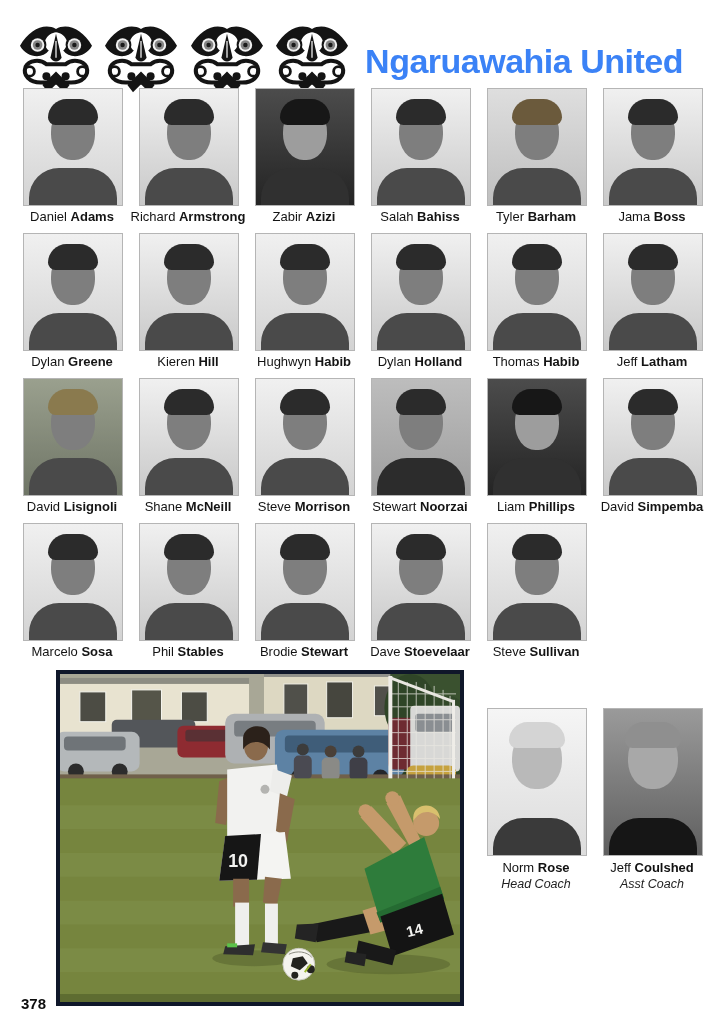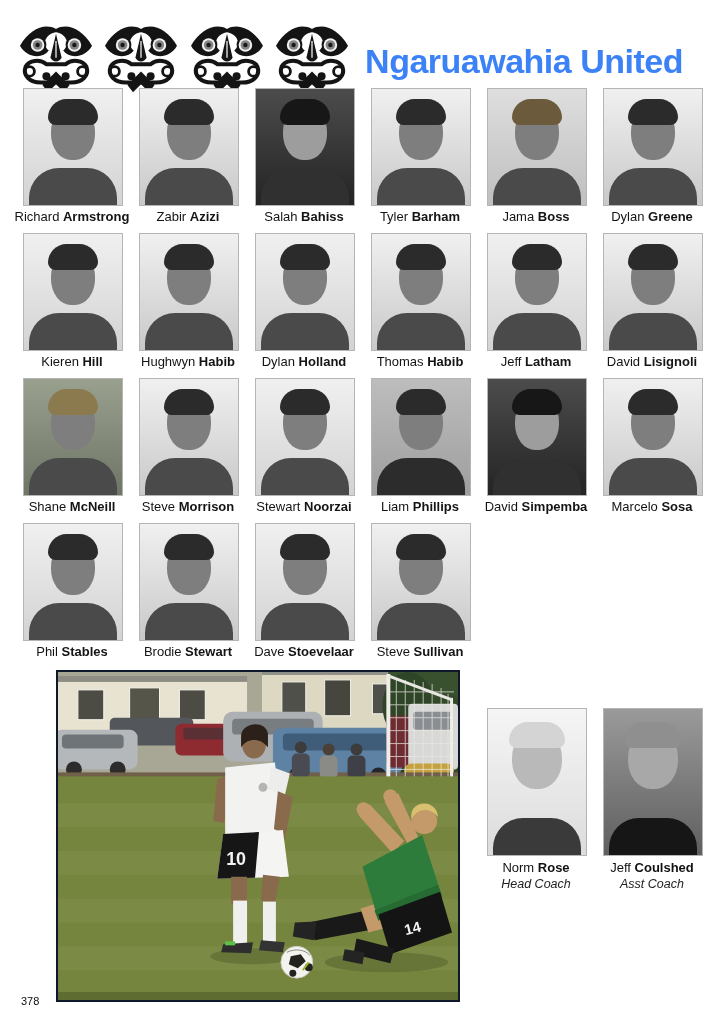--- a/index.html
+++ b/index.html
@@ -29,35 +29,35 @@
   
   .cell:nth-child(even) .photo{--bg2:#c9c9c9;}
   .cell:nth-child(3) .photo, .cell:nth-child(17) .photo{--bg1:#4c4c4c;--bg2:#242424;--skin:#9d9d9d;--shirt:#303030;--hair:#171717;}
   .cell:nth-child(16) .photo{--bg1:#bdbdbd;--bg2:#9e9e9e;--shirt:#2c2c2c;}
   .cell:nth-child(13) .photo{--bg1:#9aa08e;--bg2:#6f7566;--hair:#8a7a4e;}
   .cell:nth-child(5) .photo{--bg1:#dedede;--bg2:#bfbfbf;--hair:#6b5a3c;}
   .pname{margin-top:3px;width:130px;margin-left:-16px;text-align:center;
          font-size:13px;line-height:16px;white-space:nowrap;color:#141414;}
 
   
-  .action{position:absolute;left:56px;top:670px;width:400px;height:328px;border:2px solid #0f172a;background:#76853e;}
+  .action{position:absolute;left:56px;top:670px;width:400px;height:328px;border:4px solid #0f172a;background:#76853e;}
   .action svg{display:block;width:100%;height:100%;}
 
   .coach{position:absolute;top:708px;width:80px;}
   .coach .photo{height:146px;}
   .coach .photo .head{width:50px;height:62px;margin-left:-25px;top:18px;}
   .coach .photo .head:before{width:56px;left:-3px;}
   .coach-1{left:487px;}
   .coach-2{left:603px;}
   .coach-1 .photo{--bg1:#f5f5f5;--bg2:#dcdcdc;--skin:#b9b9b9;--hair:#d4d4d4;--shirt:#3a3a3a;}
   .coach-2 .photo{--bg1:#9a9a9a;--bg2:#5f5f5f;--skin:#a8a8a8;--hair:#8f8f8f;--shirt:#161616;}
   .cname{margin-top:4px;width:130px;margin-left:-16px;text-align:center;font-size:13px;line-height:16px;white-space:nowrap;}
   .crole{font-style:italic;font-weight:400;font-size:12.5px;color:#222;}
 
-  .pageno{position:absolute;left:21px;top:995px;font-size:11px;font-weight:400;color:#0d0d0d;}
+  .pageno{position:absolute;left:21px;top:995px;font-size:15px;font-weight:700;color:#0d0d0d;}
 </style>
 </head>
 <body>
 
 <svg width="0" height="0" style="position:absolute">
   <defs>
     <symbol id="tiki" viewBox="0 0 100 88">
       <path d="M50,9 C36,1 17,9 5,30 C13,45 33,47 41,36 C30,26 40,14 50,13 C60,14 70,26 59,36 C67,47 87,45 95,30 C83,9 64,1 50,9 Z" fill="#141414"></path>
       <circle cx="27" cy="29" r="11" fill="#141414"></circle>
         <circle cx="27" cy="29" r="8.5" fill="#f2f2f2"></circle>
@@ -96,20 +96,27 @@
       </svg>
   </div>
   <h1 class="title">Ngaruawahia United</h1>
 
   <div class="grid">
     <figure class="cell">
       <div class="photo">
           <div class="head"></div>
           <div class="torso"></div>
         </div>
+      <figcaption class="pname"><span>Daniel</span> <b>Adams</b></figcaption>
+    </figure>
+    <figure class="cell">
+      <div class="photo">
+          <div class="head"></div>
+          <div class="torso"></div>
+        </div>
       <figcaption class="pname"><span>Richard</span> <b>Armstrong</b></figcaption>
     </figure>
     <figure class="cell">
       <div class="photo">
           <div class="head"></div>
           <div class="torso"></div>
         </div>
       <figcaption class="pname"><span>Zabir</span> <b>Azizi</b></figcaption>
     </figure>
     <figure class="cell">

